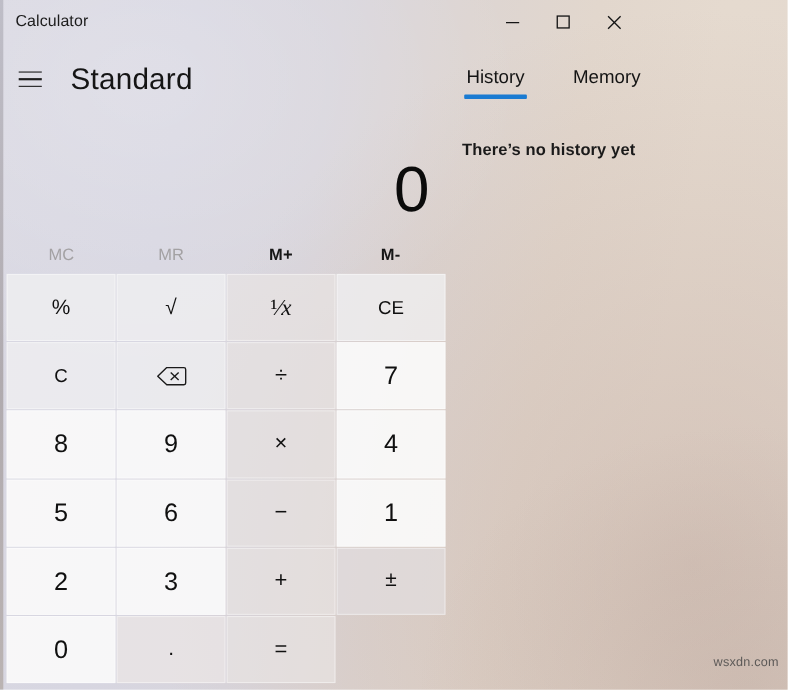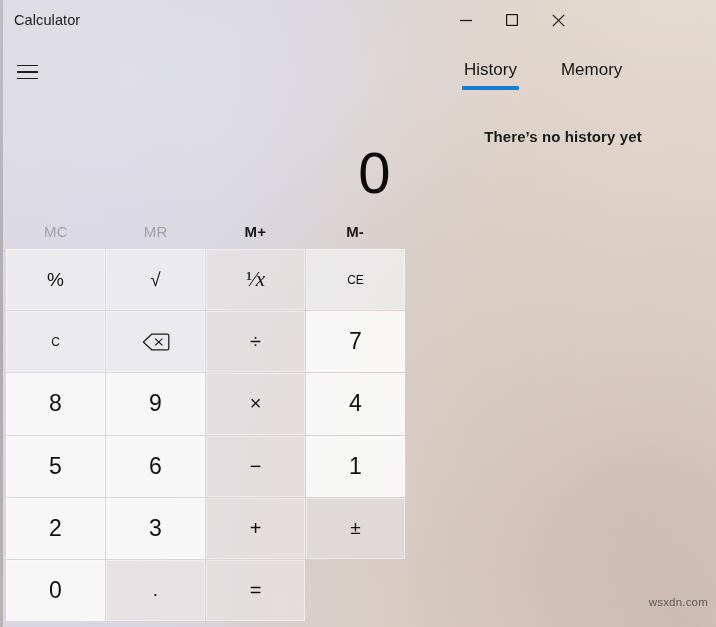--- a/index.html
+++ b/index.html
@@ -110,21 +110,20 @@
     letter-spacing: .2px;
   }
 
   
   #side-tabs {
     position: absolute;
     left: 420px; top: 58px;
     display: flex;
     gap: 36px;
     align-items: flex-start;
-    margin-left: 40px;
   }
   .side-tab {
     position: relative;
     padding: 2px 4px 10px 4px;
     font-size: 17px;
     color: #141414;
     font-weight: 400;
     white-space: nowrap;
   }
   .side-tab.active::after {
@@ -133,21 +132,21 @@
     left: 2px; right: 2px; bottom: 0;
     height: 4px;
     background: #1a7bd2;
     border-radius: 1px;
   }
 
   
   #history-panel {
     position: absolute;
     left: 420px; top: 128px;
-    width: 286px; height: 470px; text-align: center;
+    width: 286px; height: 470px;
   }
   #history-empty-text {
     font-size: 15px;
     font-weight: 700;
     color: #1a1a1a;
     letter-spacing: .1px;
   }
 
   
   #display-area {
@@ -239,21 +238,21 @@
   .key .glyph-sup sup {
     font-style: normal;
     font-size: 12px;
     font-family: "Liberation Sans", sans-serif;
   }
   .key .glyph-frac {
     font-family: Liberation Serif, serif;
     font-size: 21px;
   }
   .key .glyph-frac i { font-style: italic; }
-  .key.fn.small { font-size: 12px; }
+  .key.fn.small { font-size: 17px; }
   .key svg { display: block; }
 
   
   .key.col4 { background: rgba(233,229,227,0.66); }
   .key.row6.col1 { background: rgba(226,222,223,0.72); }
   .key.row6.col3 { background: rgba(234,230,229,0.78); }
 
   
   #watermark {
     position: absolute;
@@ -293,20 +292,21 @@
       </div>
     </div>
   </div>
 
   <div id="mode-header">
     <div id="hamburger-button">
       <i></i>
       <i></i>
       <i></i>
     </div>
+    <div id="mode-title">Standard</div>
   </div>
 
   <div id="side-tabs">
     <div class="side-tab active">
       <span>History</span>
     </div>
     <div class="side-tab">
       <span>Memory</span>
     </div>
   </div>

